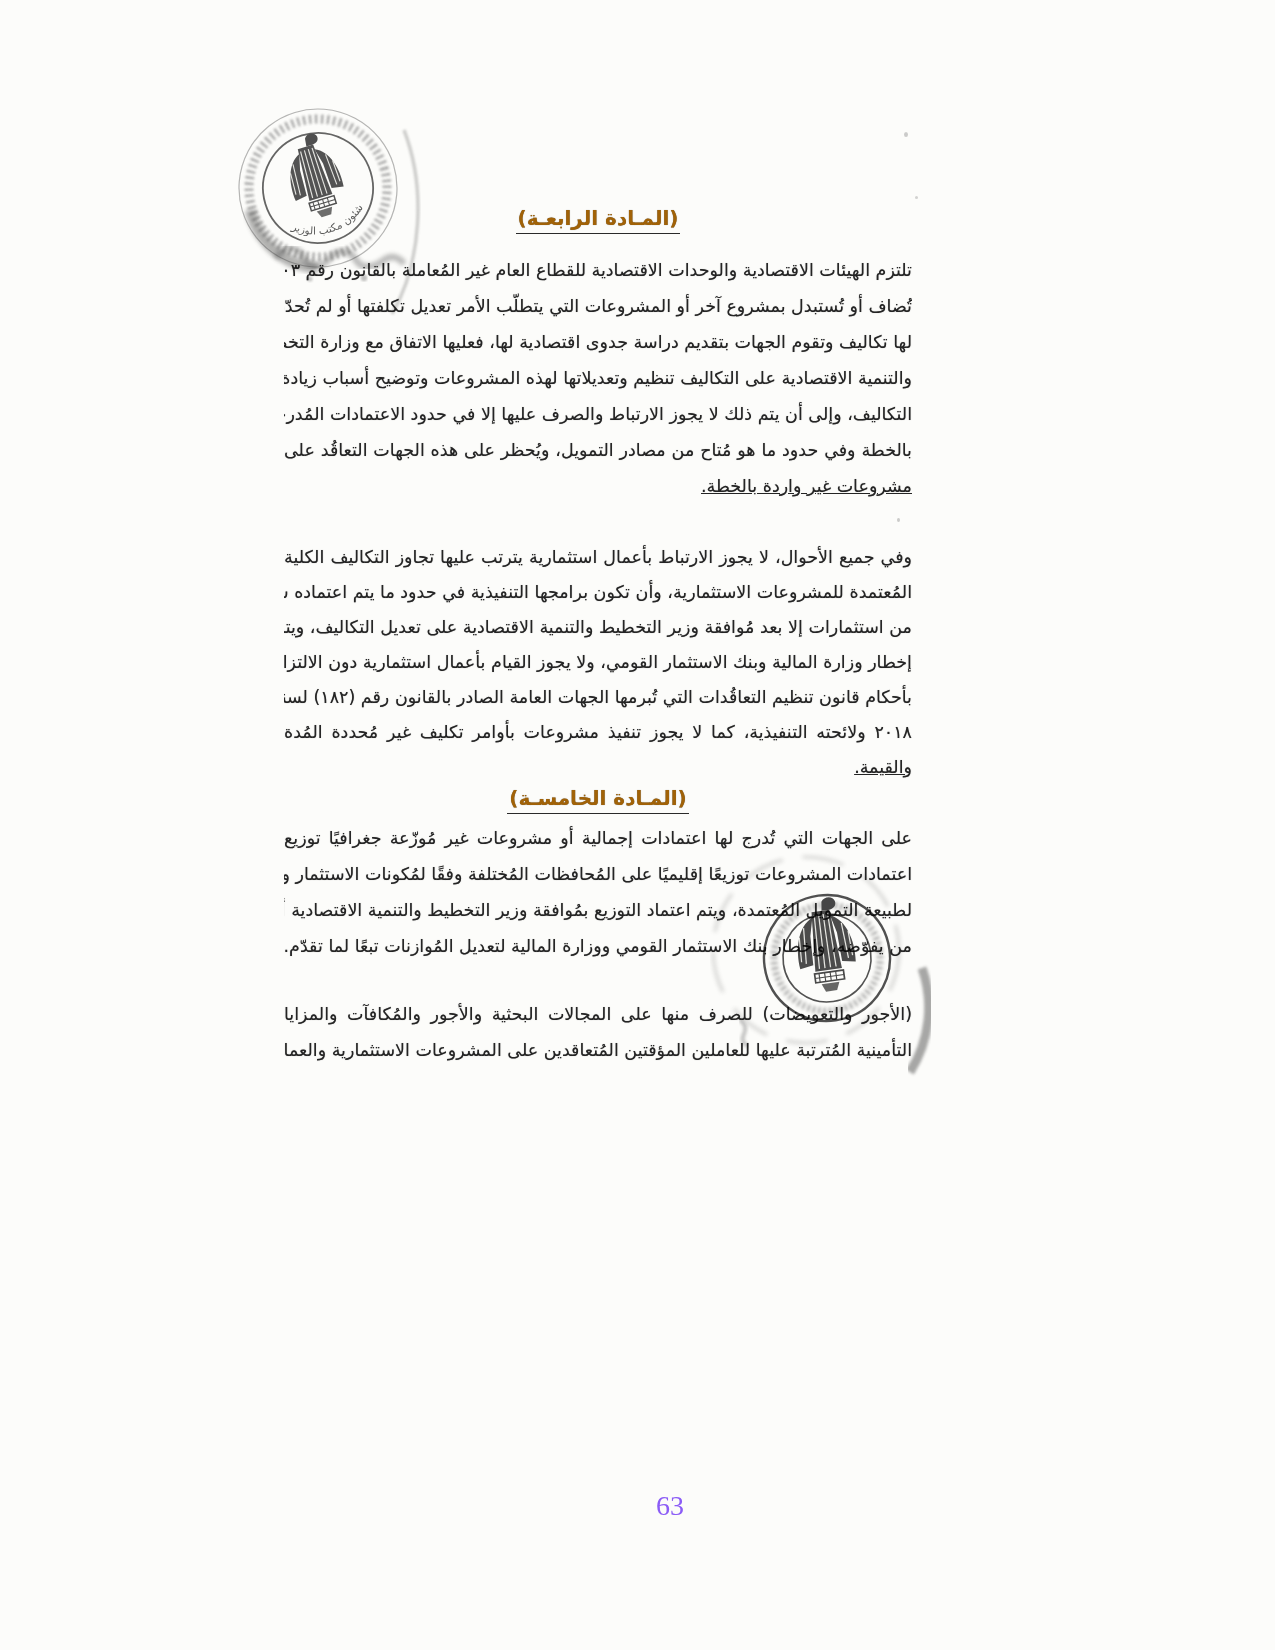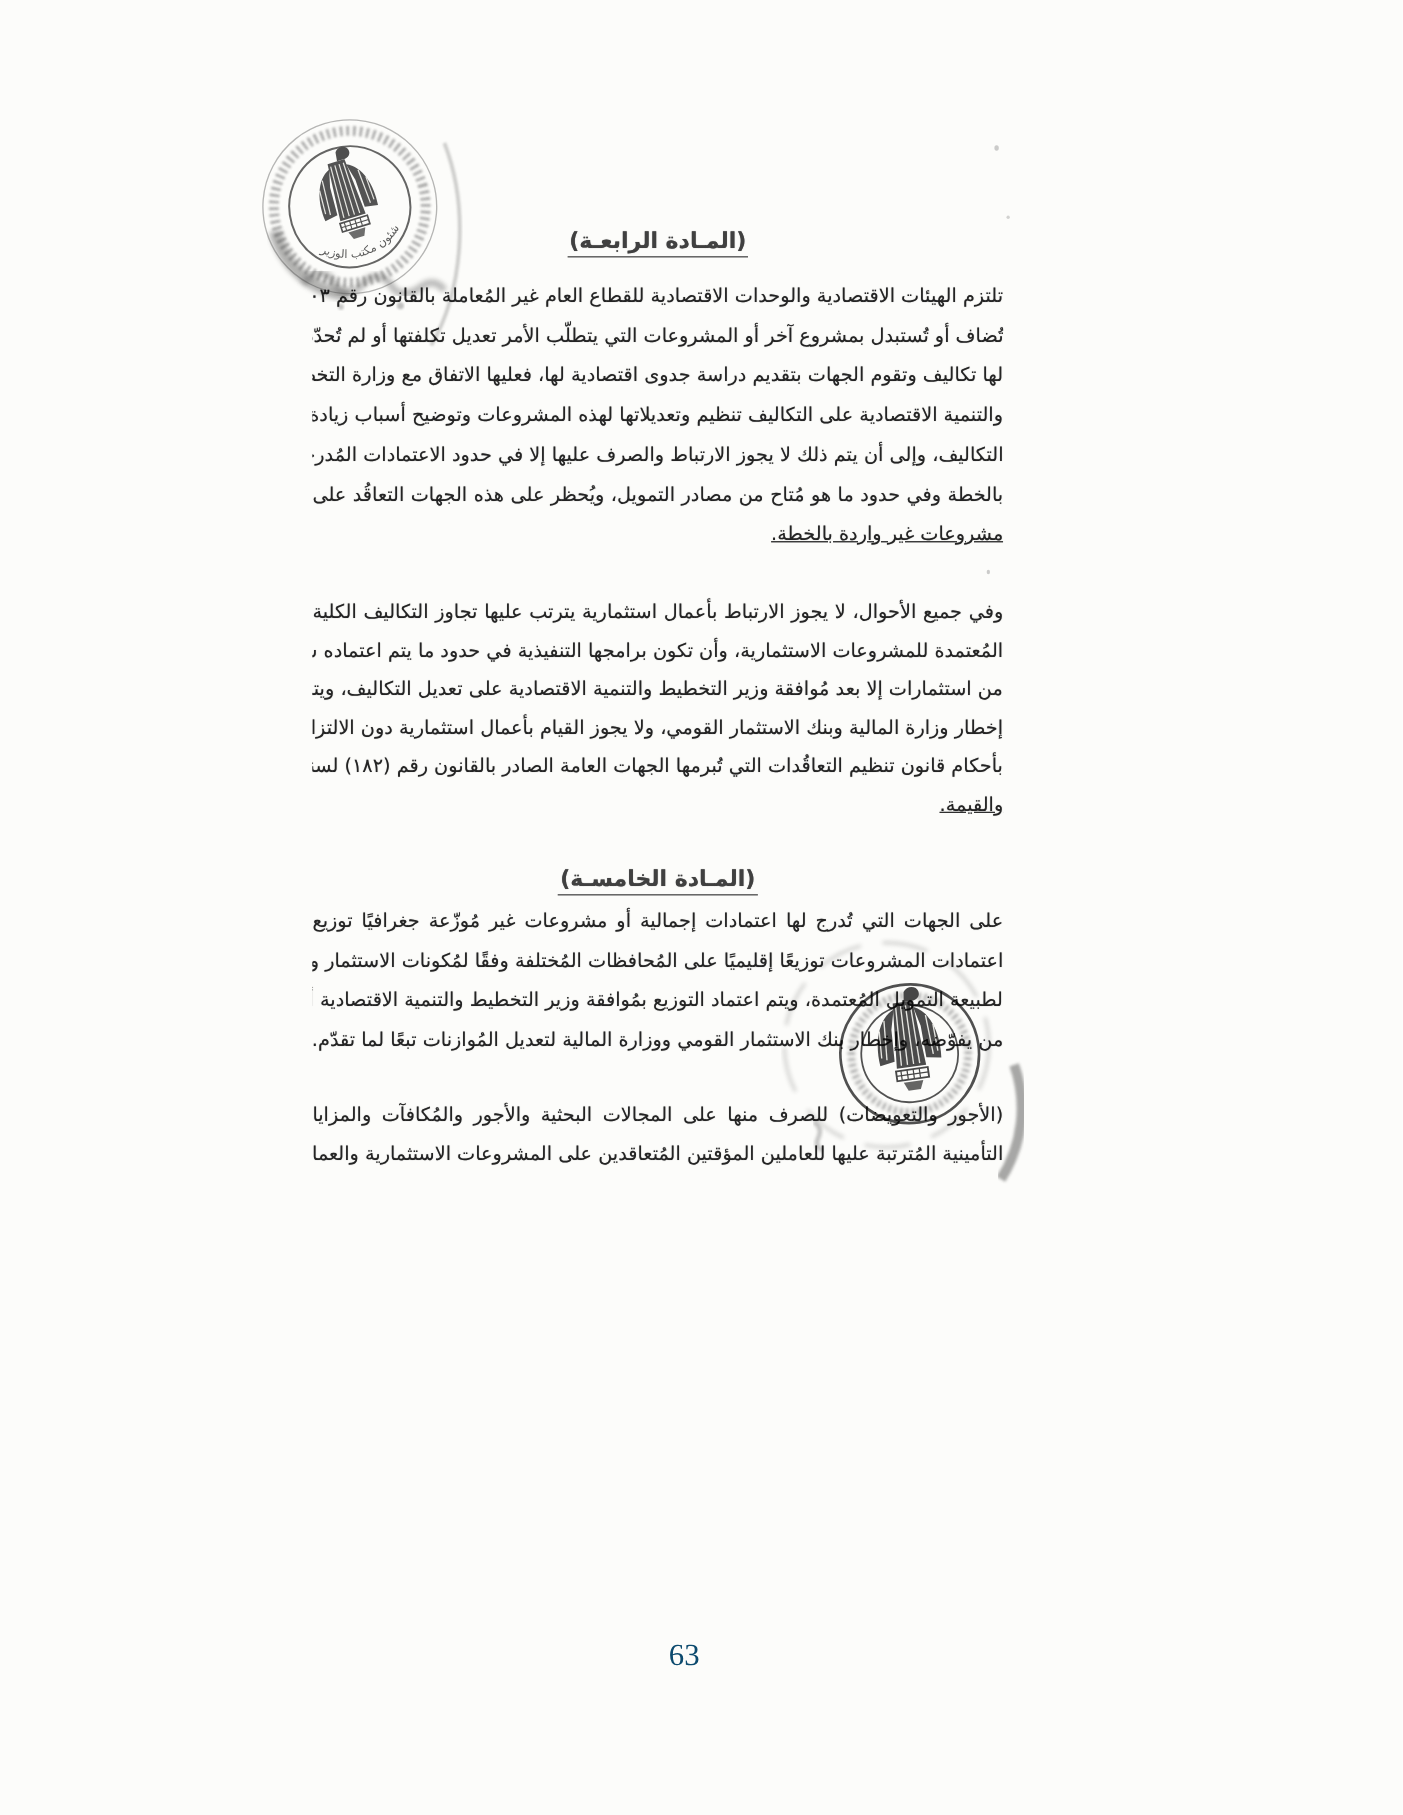--- a/index.html
+++ b/index.html
@@ -3,38 +3,38 @@
 <meta charset="utf-8">
 <style>
   html,body { margin:0; padding:0; }
   .page {
     position:relative; width:1275px; height:1650px;
     background:#fcfcfa; overflow:hidden;
     font-family:"DejaVu Sans", sans-serif;
   }
   .heading-row {
     position:absolute; left:284px; width:628px; direction:rtl;
-    text-align:center; font-weight:bold; font-size:20px; color:#404040;
+    text-align:center; font-weight:bold; font-size:20px; color:#a16207;
   }
   .heading-row .u {
     display:inline-block; border-bottom:1.7px solid #2a2a2a; padding:0 2px 3px 2px;
     text-shadow:0 0 .7px rgba(25,25,25,.65);
   }
   .para { position:absolute; left:284px; width:628px; direction:rtl; }
   .line {
     font-size:17.5px; line-height:36px; height:36px; color:#242424;
     text-align:justify; text-align-last:justify;
     white-space:nowrap; overflow:hidden;
     text-shadow:0 0 .8px rgba(35,35,35,.5);
   }
   .para.tight .line { line-height:35px; height:35px; }
   .line.end { text-align-last:right;text-decoration:underline; }
   .pagenum {
-    position:absolute; top:1490px; left:560px; width:124px; text-align:center;
-    font-family:"Liberation Serif","DejaVu Serif",serif; font-size:28px; color:#0c4a6e;
+    position:absolute; top:1490px; left:560px; width:124px; text-align:right;
+    font-family:"Liberation Serif","DejaVu Serif",serif; font-size:28px; color:#8b5cf6;
   }
   .stamp { position:absolute; mix-blend-mode:multiply; pointer-events:none; }
   .speck { position:absolute; background:#6f6f6f; border-radius:50%; }
 </style>
 </head>
 <body>
 
 <div class="page">
 
   <svg width="0" height="0" style="position:absolute" aria-hidden="true">
@@ -80,20 +80,21 @@
     <div class="line">بالخطة وفي حدود ما هو مُتاح من مصادر التمويل، ويُحظر على هذه الجهات التعاقُد على</div>
     <div class="line end">مشروعات غير واردة بالخطة.</div>
   </div>
 
   <div class="para tight" style="top:540px">
     <div class="line">وفي جميع الأحوال، لا يجوز الارتباط بأعمال استثمارية يترتب عليها تجاوز التكاليف الكلية</div>
     <div class="line">المُعتمدة للمشروعات الاستثمارية، وأن تكون برامجها التنفيذية في حدود ما يتم اعتماده سنويًا</div>
     <div class="line">من استثمارات إلا بعد مُوافقة وزير التخطيط والتنمية الاقتصادية على تعديل التكاليف، ويتم</div>
     <div class="line">إخطار وزارة المالية وبنك الاستثمار القومي، ولا يجوز القيام بأعمال استثمارية دون الالتزام</div>
     <div class="line">بأحكام قانون تنظيم التعاقُدات التي تُبرمها الجهات العامة الصادر بالقانون رقم (١٨٢) لسنة</div>
+    <div class="line">٢٠١٨ ولائحته التنفيذية، كما لا يجوز تنفيذ مشروعات بأوامر تكليف غير مُحددة المُدة</div>
     <div class="line end">والقيمة.</div>
   </div>
 
   <div class="heading-row" style="top:786px">
     <span class="u">(المـادة الخامسـة)</span>
   </div>
 
   <div class="para" style="top:820px">
     <div class="line">على الجهات التي تُدرج لها اعتمادات إجمالية أو مشروعات غير مُوزّعة جغرافيًا توزيع</div>
     <div class="line">اعتمادات المشروعات توزيعًا إقليميًا على المُحافظات المُختلفة وفقًا لمُكونات الاستثمار وتبعًا</div>

